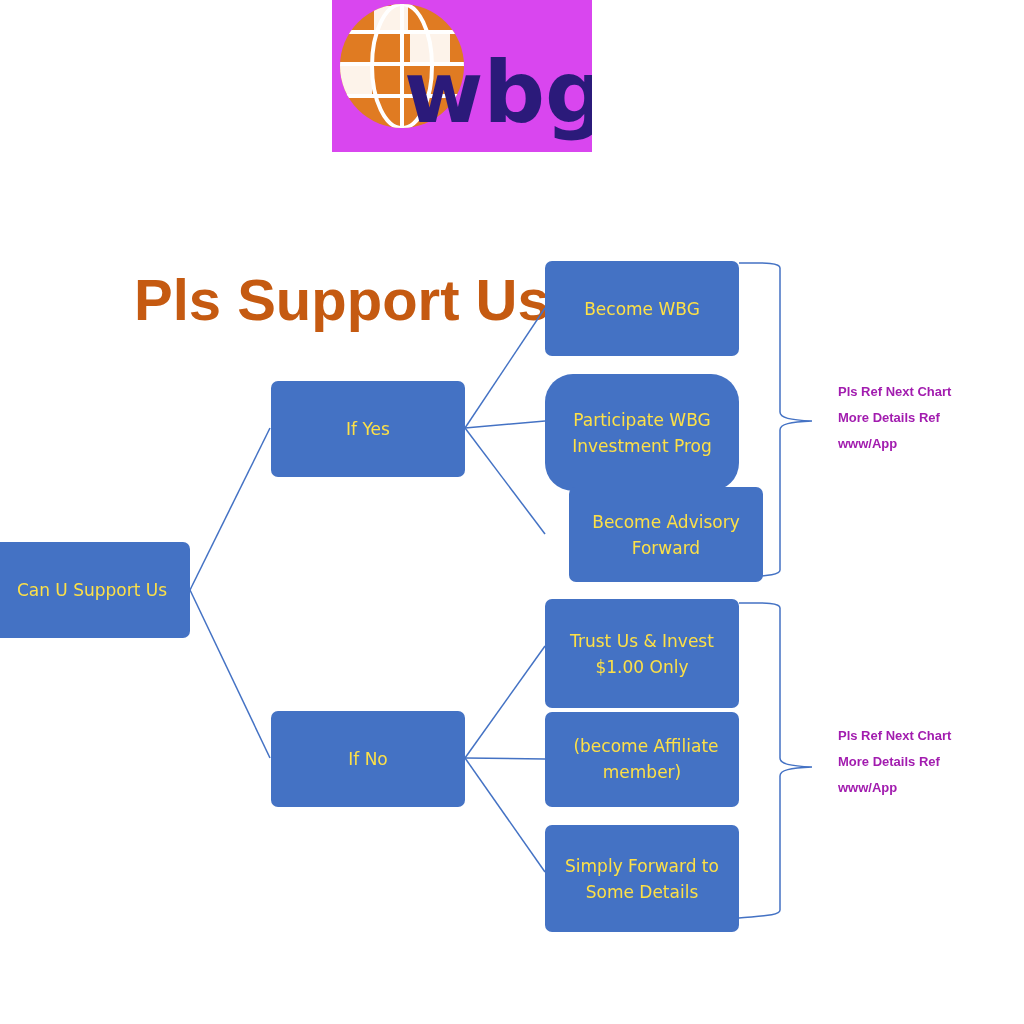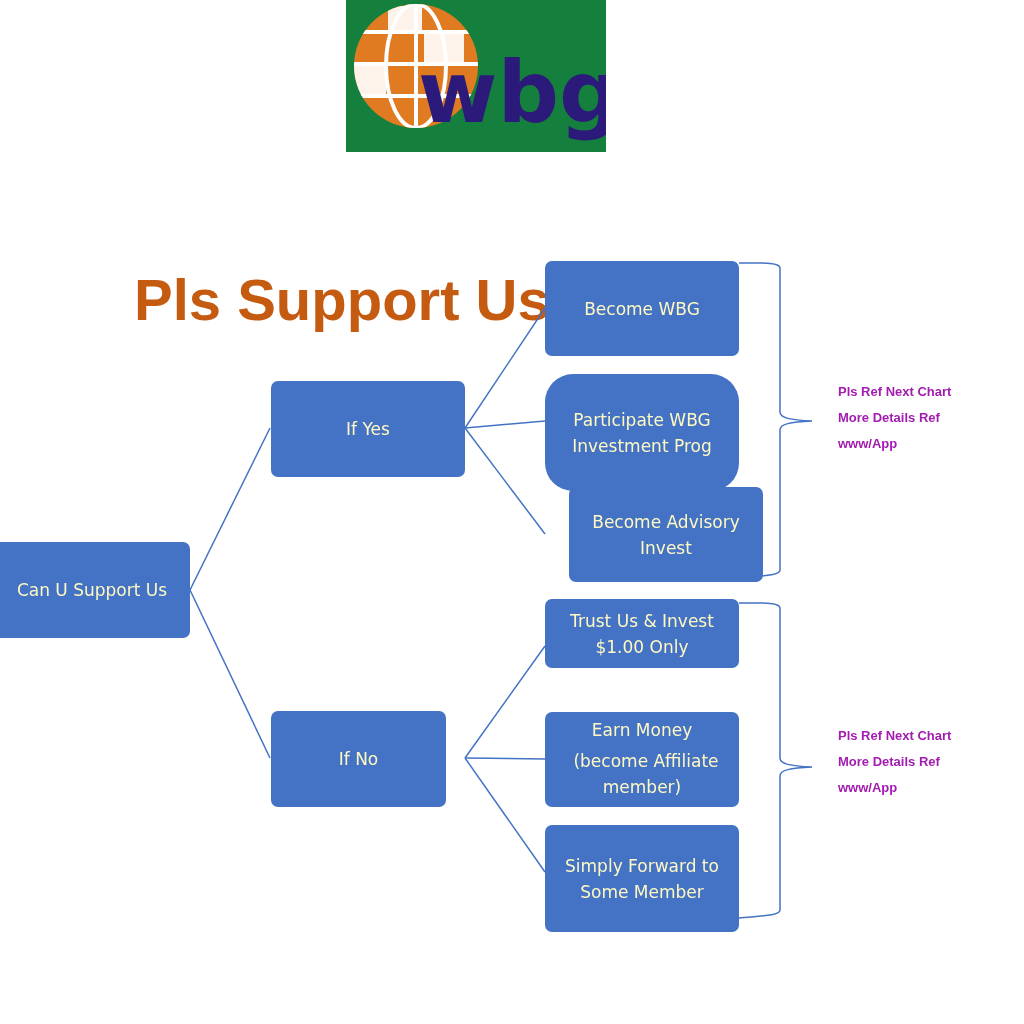--- a/index.html
+++ b/index.html
@@ -1,20 +1,20 @@
 <!DOCTYPE html>
 <html><head>
 <meta charset="utf-8">
 <style>
   html, body { margin:0; padding:0; background:#ffffff; }
   body { width:1024px; height:1024px; position:relative; overflow:hidden; font-family:"DejaVu Sans", sans-serif; }
-  .logo { position:absolute; left:346px; top:0; width:260px; height:152px; background:#15803d; }
+  .logo { position:absolute; left:332px; top:0; width:260px; height:152px; background:#d946ef; }
   .logo svg { position:absolute; left:0; top:0; }
   .title { position:absolute; left:134px; top:266px; font-family:"Liberation Sans", sans-serif; font-weight:bold; font-size:58px; color:#c55a11; white-space:nowrap; }
-  .node { position:absolute; background:#4472c4; border-radius:7px; color:#fef9c3;
+  .node { position:absolute; background:#4472c4; border-radius:7px; color:#fde047;
           font-family:"DejaVu Sans", sans-serif; font-size:17px; line-height:26px;
           display:flex; align-items:center; justify-content:center; text-align:center; box-sizing:border-box; padding:0 6px; }
   .node .inner { display:block; }
   .connectors { position:absolute; left:0; top:0; }
   .note { position:absolute; font-family:"Liberation Sans", sans-serif; font-weight:bold; font-size:13px; line-height:26px; color:#a21caf; white-space:nowrap; }
   .note span { display:block; }
 </style>
 </head>
 <body>
 
@@ -64,59 +64,58 @@
 </svg>
 
 <div class="node" style="left:-6px; top:542px; width:196px; height:96px;">
   <span class="inner">Can U Support Us</span>
 </div>
 
 <div class="node" style="left:271px; top:381px; width:194px; height:96px;">
   <span class="inner">If Yes</span>
 </div>
 
-<div class="node" style="left:271px; top:711px; width:175px; height:96px;">
+<div class="node" style="left:271px; top:711px; width:194px; height:96px;">
   <span class="inner">If No</span>
 </div>
 
 <div class="node" style="left:545px; top:261px; width:194px; height:95px;">
   <span class="inner">
     <span style="display:block">Become WBG</span>
   </span>
 </div>
 <div class="node" style="left:545px; top:374px; width:194px; height:117px;border-radius:28px;">
   <span class="inner">
     <span style="display:block">Participate WBG</span>
     <span style="display:block">Investment Prog</span>
   </span>
 </div>
 <div class="node" style="left:569px; top:487px; width:194px; height:95px;">
   <span class="inner">
     <span style="display:block">Become Advisory</span>
-    <span style="display:block">Invest</span>
+    <span style="display:block">Forward</span>
   </span>
 </div>
 
-<div class="node" style="left:545px; top:599px; width:194px; height:69px;">
+<div class="node" style="left:545px; top:599px; width:194px; height:109px;">
   <span class="inner">
     <span style="display:block">Trust Us &amp; Invest</span>
     <span style="display:block">$1.00 Only</span>
   </span>
 </div>
 <div class="node" style="left:545px; top:712px; width:194px; height:95px; line-height:30px;">
   <span class="inner" style="margin-top:-6px;">
-    <span style="display:block">Earn Money</span>
     <span style="display:block; line-height:28px; margin-top:2px;margin-left:8px;">(become Affiliate</span>
     <span style="display:block; line-height:24px;">member)</span>
   </span>
 </div>
 <div class="node" style="left:545px; top:825px; width:194px; height:107px;">
   <span class="inner">
     <span style="display:block">Simply Forward to</span>
-    <span style="display:block">Some Member</span>
+    <span style="display:block">Some Details</span>
   </span>
 </div>
 
 <div class="note" style="left:838px; top:379px;">
   <span>Pls Ref Next Chart</span>
   <span>More Details Ref</span>
   <span>www/App</span>
 </div>
 <div class="note" style="left:838px; top:723px;">
   <span>Pls Ref Next Chart</span>

